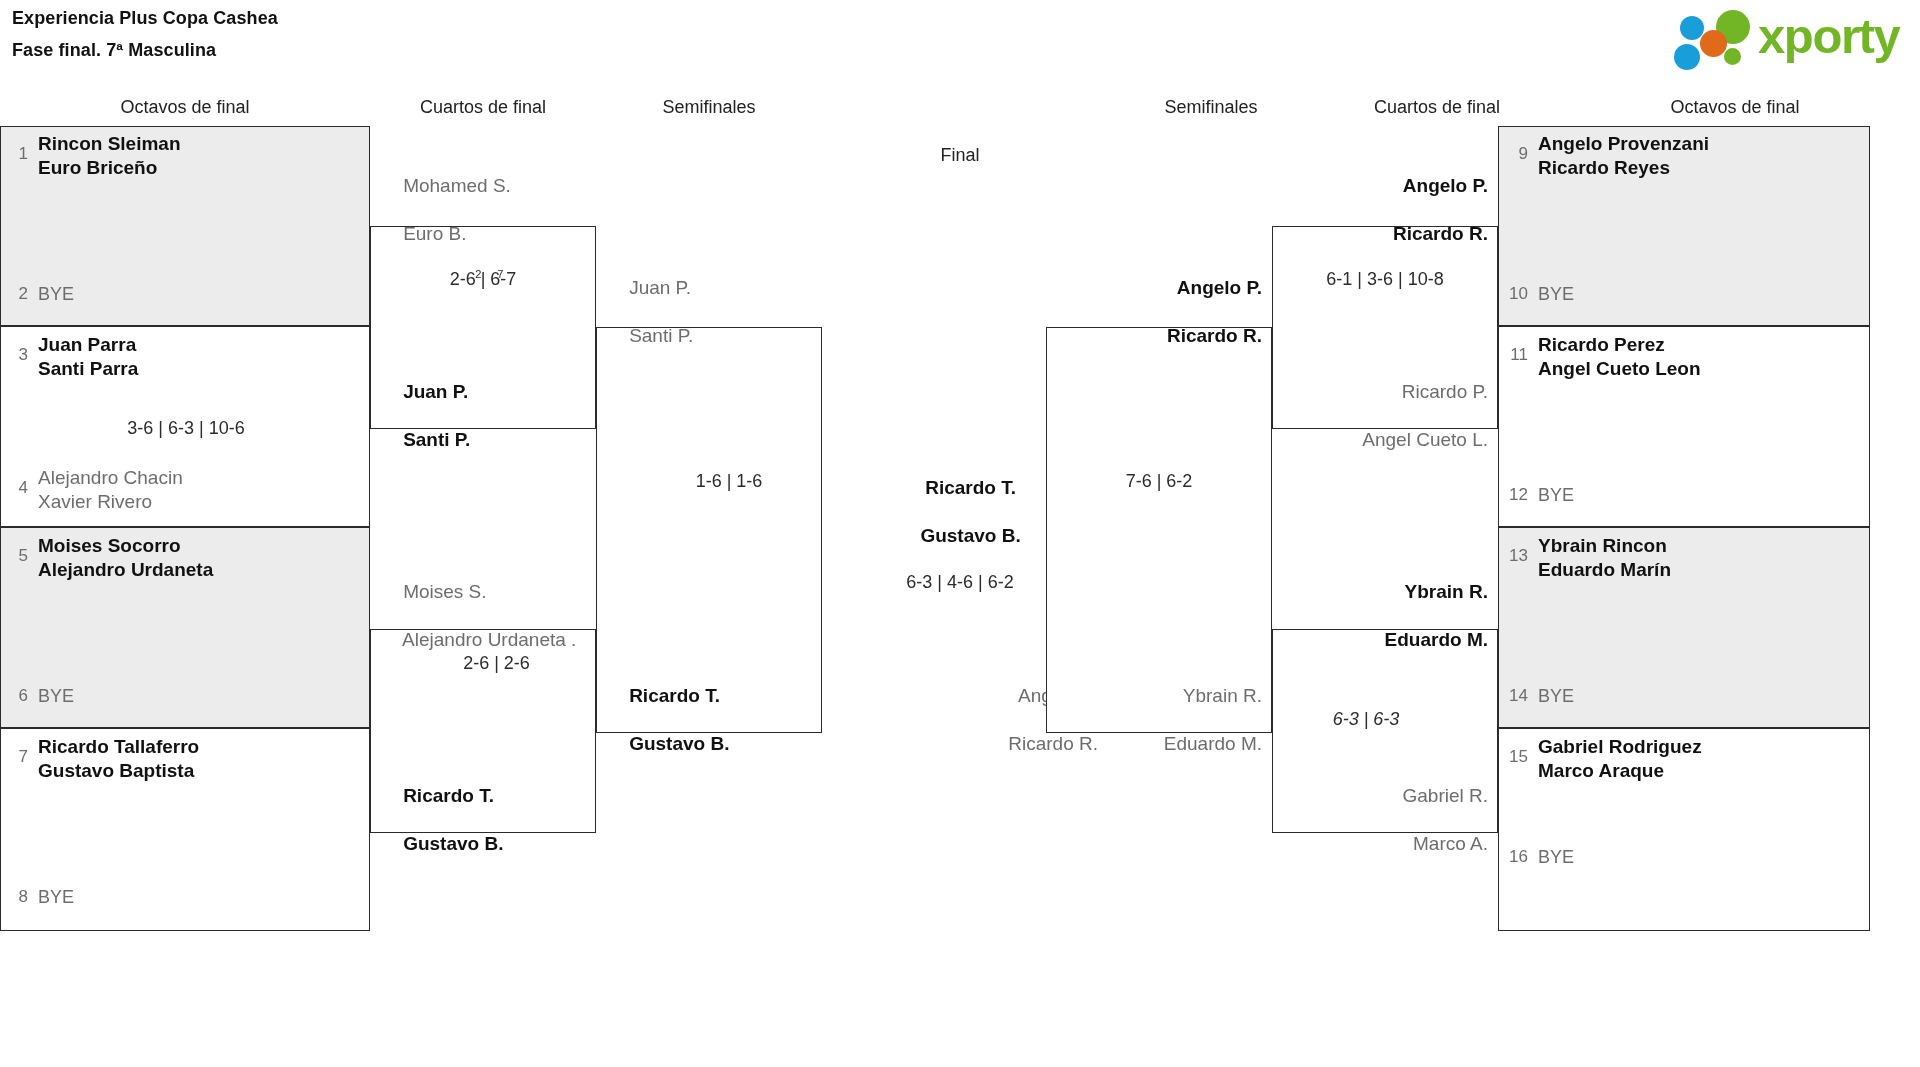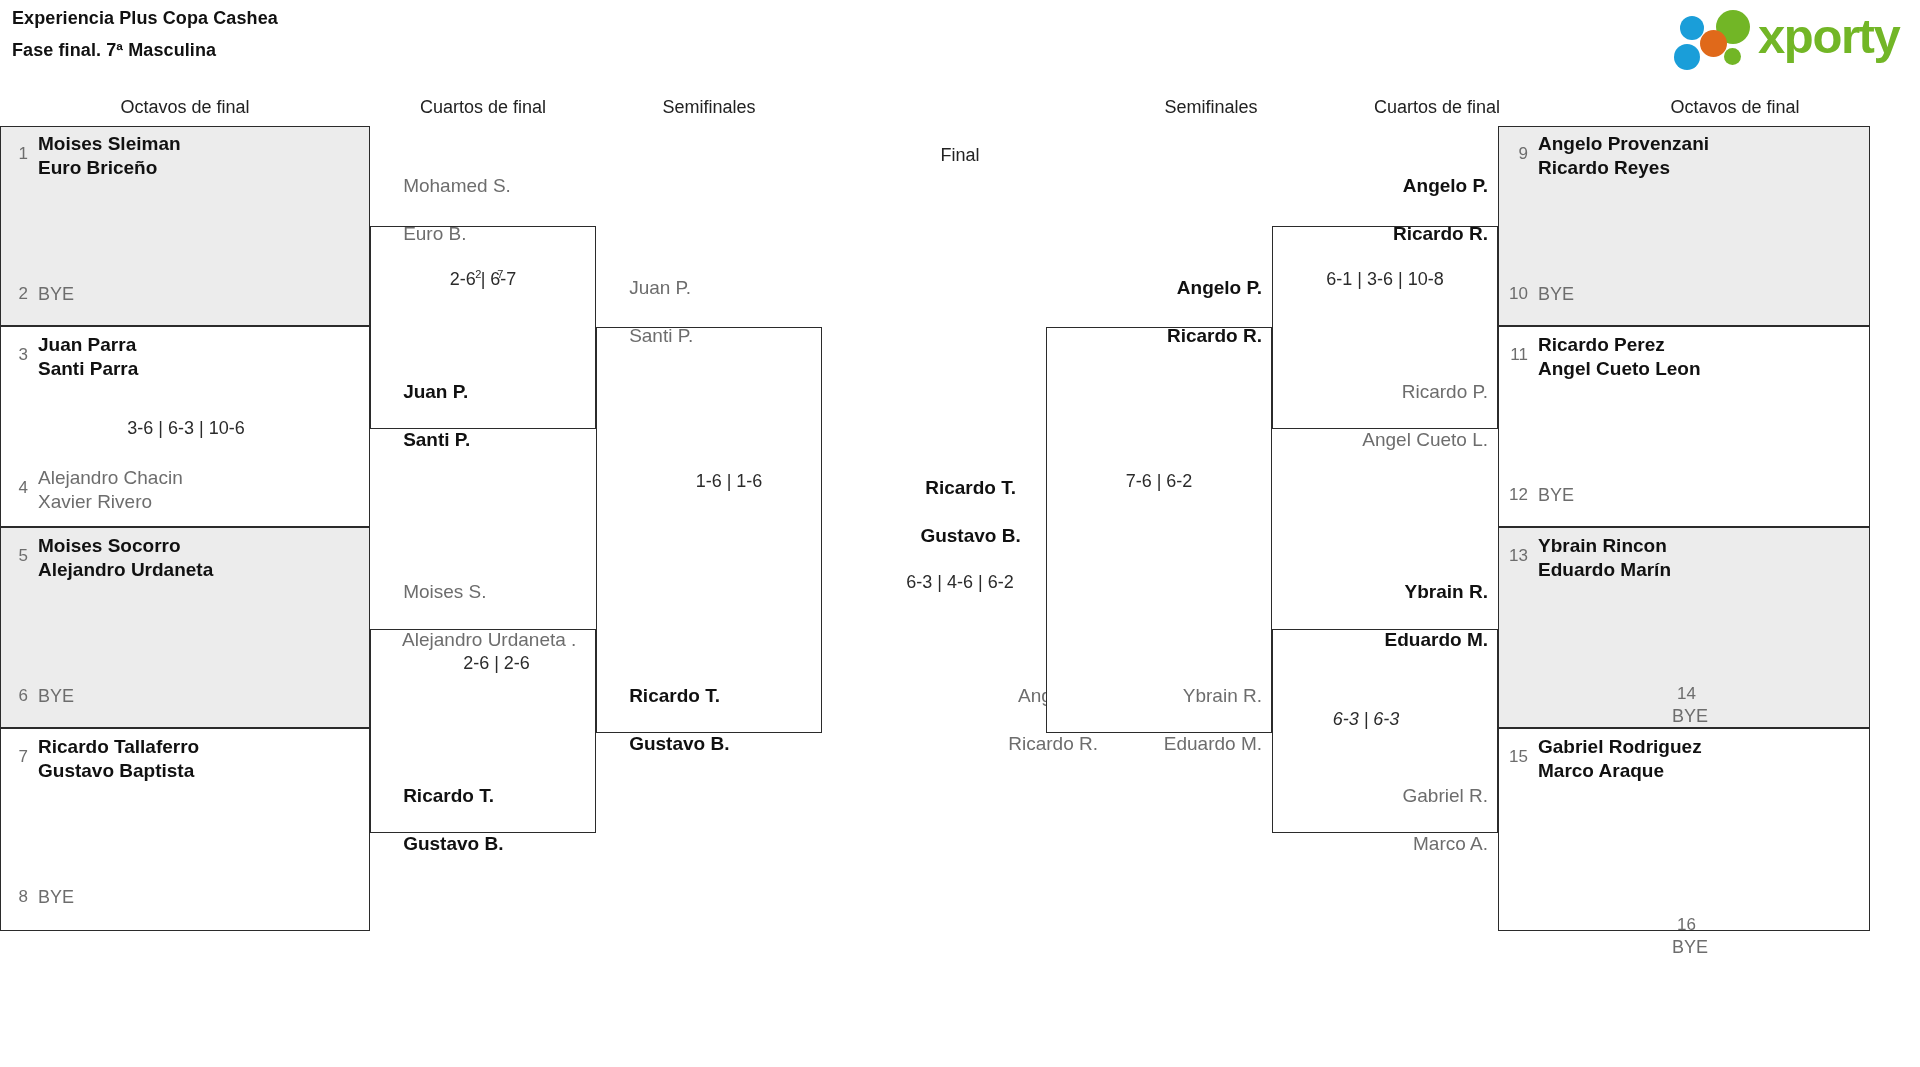--- a/index.html
+++ b/index.html
@@ -101,21 +101,21 @@
   <div class="round-hdr" style="left:1550px; top:96px; width:370px;">Octavos de final</div>
 
   <div class="box shaded" style="left:0px; top:126px; width:370px; height:200px;"></div>
   <div class="box" style="left:0px; top:326px; width:370px; height:201px;"></div>
   <div class="box shaded" style="left:0px; top:527px; width:370px; height:201px;"></div>
   <div class="box" style="left:0px; top:728px; width:370px; height:203px;"></div>
 
   <div class="entry" style="left:6px; top:132px; width:360px;">
     <span class="seed">1</span>
     <span class="names">
-      <div class="nm win">Moises Sleiman</div>
+      <div class="nm win">Rincon Sleiman</div>
       <div class="nm win">Euro Briceño</div>
     </span>
   </div>
   <div class="entry bye-row" style="left:6px; top:282px; width:360px;">
     <span class="seed">2</span>
     <span class="names">
       <div class="nm bye">BYE</div>
     </span>
   </div>
 
@@ -281,34 +281,34 @@
     </span>
   </div>
 
   <div class="entry" style="left:1506px; top:534px; width:358px;">
     <span class="seed">13</span>
     <span class="names">
       <div class="nm win">Ybrain Rincon</div>
       <div class="nm win">Eduardo Marín</div>
     </span>
   </div>
-  <div class="entry bye-row" style="left:1506px; top:684px; width:358px;flex-direction:column;">
+  <div class="entry bye-row" style="left:1506px; top:684px; width:358px;">
     <span class="seed">14</span>
     <span class="names">
       <div class="nm bye">BYE</div>
     </span>
   </div>
 
   <div class="entry" style="left:1506px; top:735px; width:358px;">
     <span class="seed">15</span>
     <span class="names">
       <div class="nm win">Gabriel Rodriguez</div>
       <div class="nm win">Marco Araque</div>
     </span>
   </div>
-  <div class="entry bye-row" style="left:1506px; top:915px; width:358px;flex-direction:column;">
+  <div class="entry bye-row" style="left:1506px; top:845px; width:358px;">
     <span class="seed">16</span>
     <span class="names">
       <div class="nm bye">BYE</div>
     </span>
   </div>
 
 </div>
 
 </body></html>

